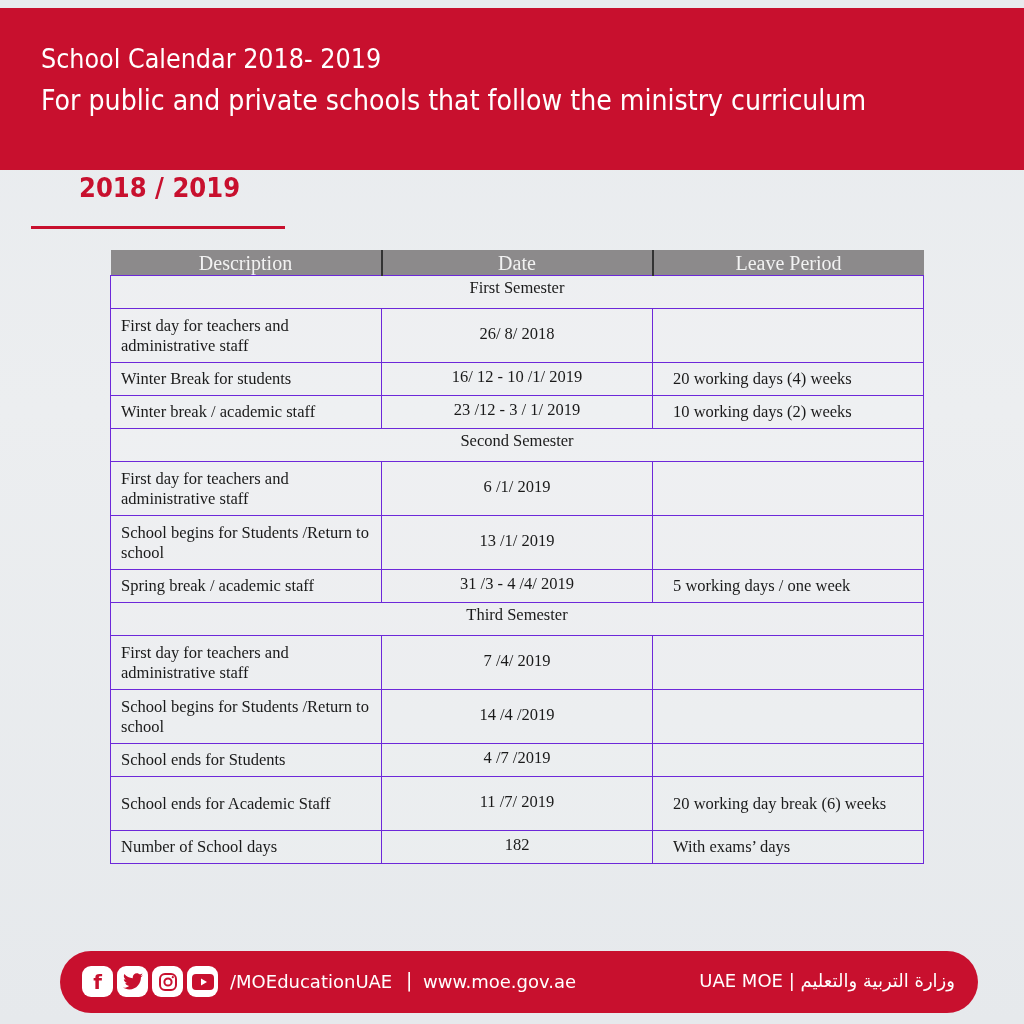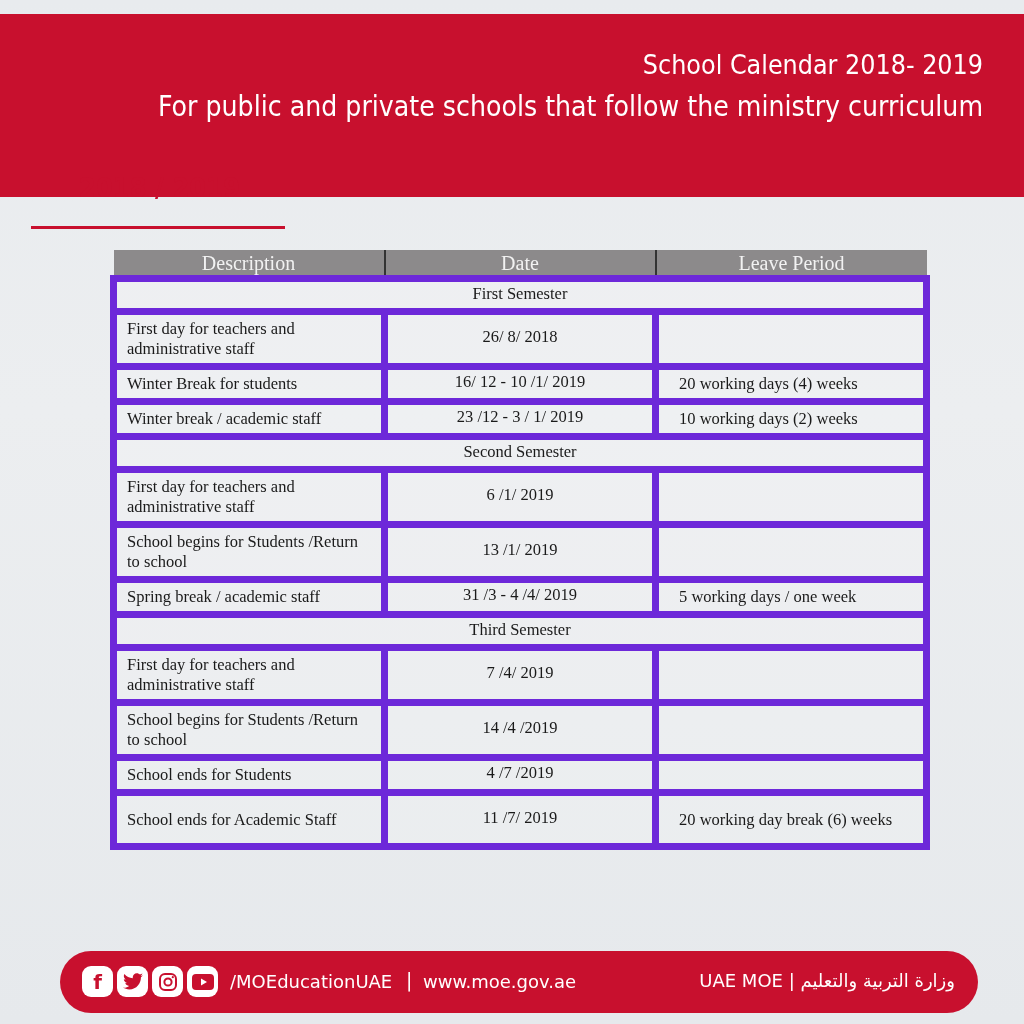--- a/index.html
+++ b/index.html
@@ -3,24 +3,24 @@
 <meta charset="utf-8">
 <style>
   * { box-sizing: border-box; margin: 0; padding: 0; }
   html, body { width: 1024px; height: 1024px; overflow: hidden; }
   body {
     position: relative;
     background: linear-gradient(180deg, #e8ebee 0%, #eceef0 40%, #e6e9ec 100%);
     font-family: "Liberation Sans", sans-serif;
   }
   .top-band {
-    position: absolute; left: 0; top: 14px; width: 1024px; height: 183px;
+    position: absolute; left: 0; top: 8px; width: 1024px; height: 162px;
     background: #c8102e;
     color: #ffffff;
-    text-align: right;
+    text-align: left;
     font-family: "DejaVu Sans", sans-serif;
   }
   .top-band .line1 {
     position: absolute; left: 0; right: 0; top: 36px;
     font-size: 26px; letter-spacing: 0px; transform: scaleX(0.92);
   }
   .top-band .line2 {
     position: absolute; left: 0; right: 0; top: 76px;
     font-size: 27.5px; transform: scaleX(0.92);
   }
@@ -37,21 +37,21 @@
     position: absolute; left: 110px; top: 250px; width: 813px;
     font-family: "Liberation Serif", serif; color: #1a1a1a;
   }
   table { border-collapse: collapse; width: 813px; table-layout: fixed; }
   th {
     background: #8c8a8b; color: #f2f2f2; font-weight: normal;
     font-size: 20px; height: 24px; border-left: 2px solid #333; padding-top: 2px;
   }
   th:first-child { border-left: none; }
   td {
-    border: 7px solid #6d28d9; font-size: 16.5px; vertical-align: middle;
+    border: 1px solid #6d28d9; font-size: 16.5px; vertical-align: middle;
     background: rgba(255,255,255,0.15);
   }
   td.desc { padding: 4px 8px 4px 10px; line-height: 20px; margin-left: 44px; }
   td.date { text-align: center; padding-bottom: 4px; }
   td.leave { padding: 4px 10px 4px 20px; line-height: 20px; }
   td.sem { text-align: center; height: 33px; vertical-align: top; padding-top: 2px; }
   tr.two td { height: 54px; }
   tr.one td { height: 33px; }
   .footer-bar {
     position: absolute; left: 60px; top: 951px; width: 918px; height: 62px;
@@ -150,20 +150,25 @@
       <tr class="one">
         <td class="desc">School ends for Students</td>
         <td class="date">4 /7 /2019</td>
         <td class="leave"></td>
       </tr>
       <tr class="two">
         <td class="desc">School ends for Academic Staff</td>
         <td class="date">11 /7/ 2019</td>
         <td class="leave">20 working day break (6) weeks</td>
       </tr>
+      <tr class="one">
+        <td class="desc">Number of School days</td>
+        <td class="date">182</td>
+        <td class="leave">With exams’ days</td>
+      </tr>
     </tbody>
   </table>
 </div>
 
 <div class="footer-bar">
   <div class="social">
     <span>f</span>
     <span>
       <svg width="20" height="17" viewBox="0 0 24 20">
           <path fill="#c8102e" d="M24 2.4c-.9.4-1.8.7-2.8.8 1-.6 1.8-1.6 2.2-2.7-1 .6-2 1-3.1 1.2C19.4.7 18.1 0 16.6 0c-2.7 0-4.9 2.2-4.9 4.9 0 .4 0 .8.1 1.1C7.7 5.8 4.1 3.9 1.7.9c-.4.7-.7 1.6-.7 2.5 0 1.7.9 3.2 2.2 4.1-.8 0-1.6-.2-2.2-.6v.1c0 2.4 1.7 4.4 3.9 4.8-.4.1-.8.2-1.3.2-.3 0-.6 0-.9-.1.6 2 2.4 3.4 4.6 3.4-1.7 1.3-3.8 2.1-6.1 2.1-.4 0-.8 0-1.2-.1 2.2 1.4 4.8 2.2 7.5 2.2 9.1 0 14-7.5 14-14v-.6c1-.7 1.8-1.6 2.5-2.5z"></path>

